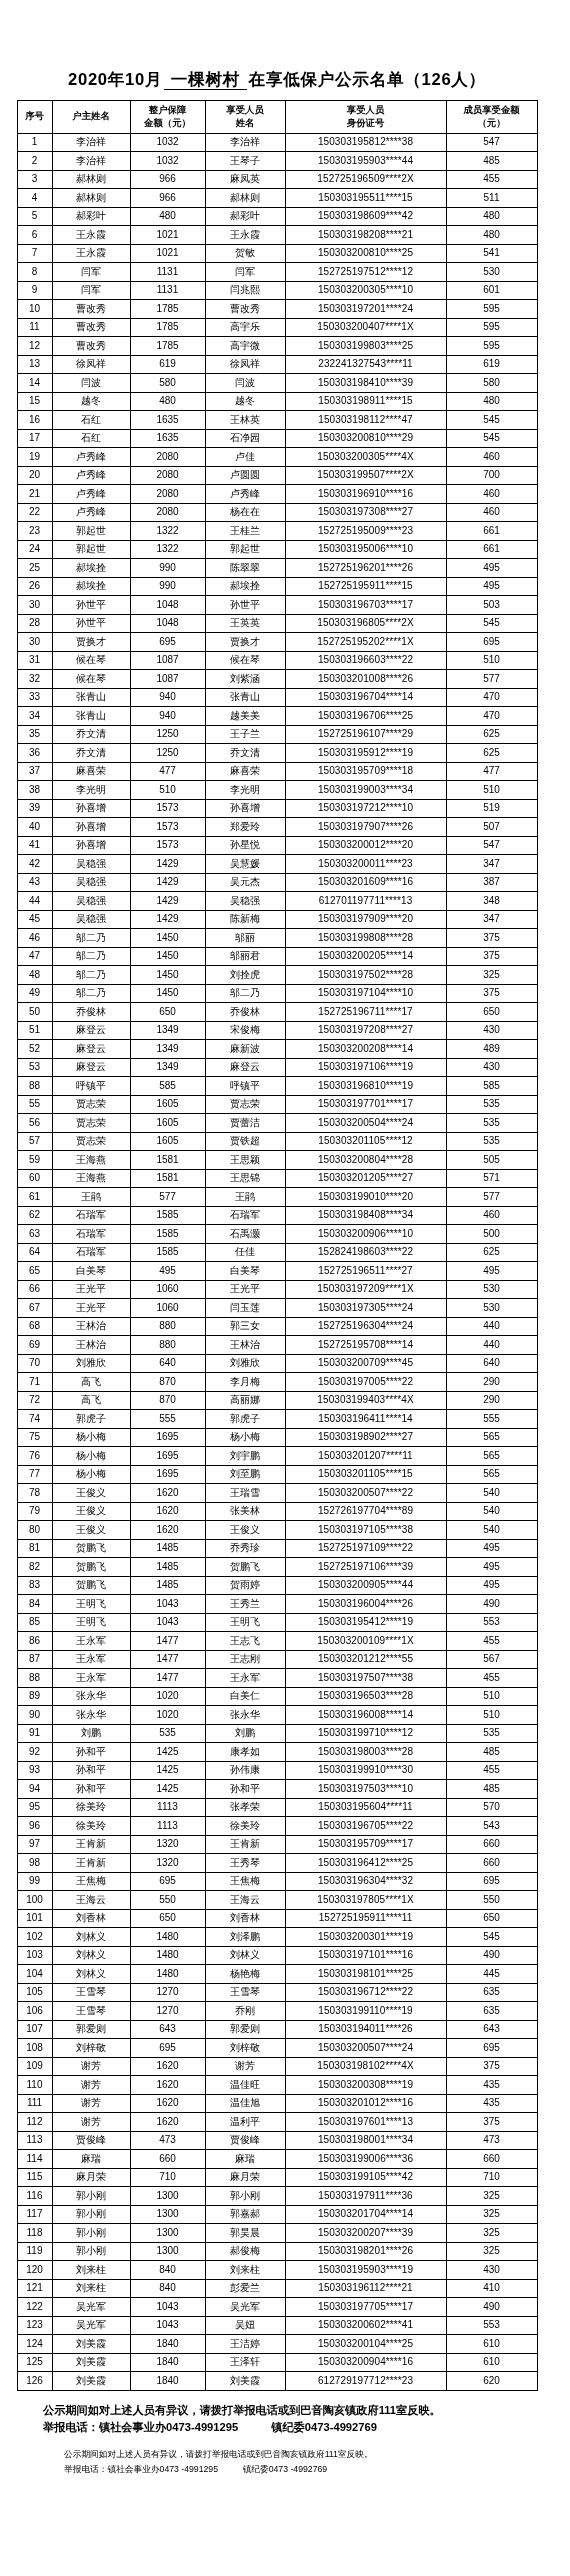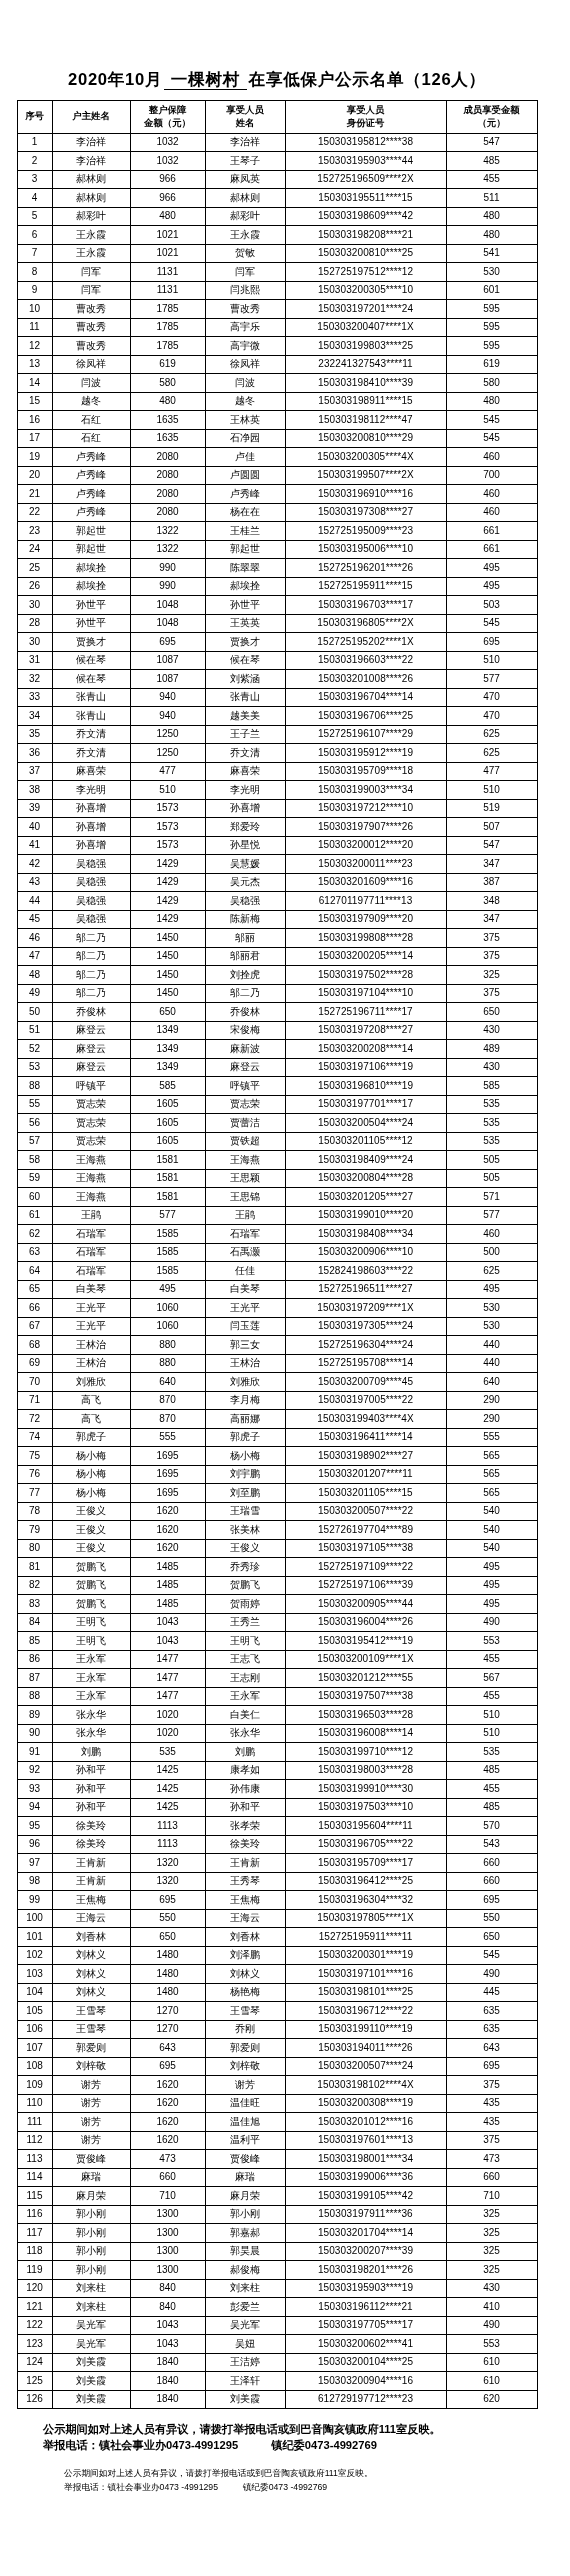--- a/index.html
+++ b/index.html
@@ -535,28 +535,20 @@
         </tr>
         <tr>
           <td class="c0">57</td>
           <td class="c1">贾志荣</td>
           <td class="c2">1605</td>
           <td class="c3">贾铁超</td>
           <td class="c4">150303201105****12</td>
           <td class="c5">535</td>
         </tr>
         <tr>
-          <td class="c0">58</td>
-          <td class="c1">王海燕</td>
-          <td class="c2">1581</td>
-          <td class="c3">王海燕</td>
-          <td class="c4">150303198409****24</td>
-          <td class="c5">505</td>
-        </tr>
-        <tr>
           <td class="c0">59</td>
           <td class="c1">王海燕</td>
           <td class="c2">1581</td>
           <td class="c3">王思颖</td>
           <td class="c4">150303200804****28</td>
           <td class="c5">505</td>
         </tr>
         <tr>
           <td class="c0">60</td>
           <td class="c1">王海燕</td>

